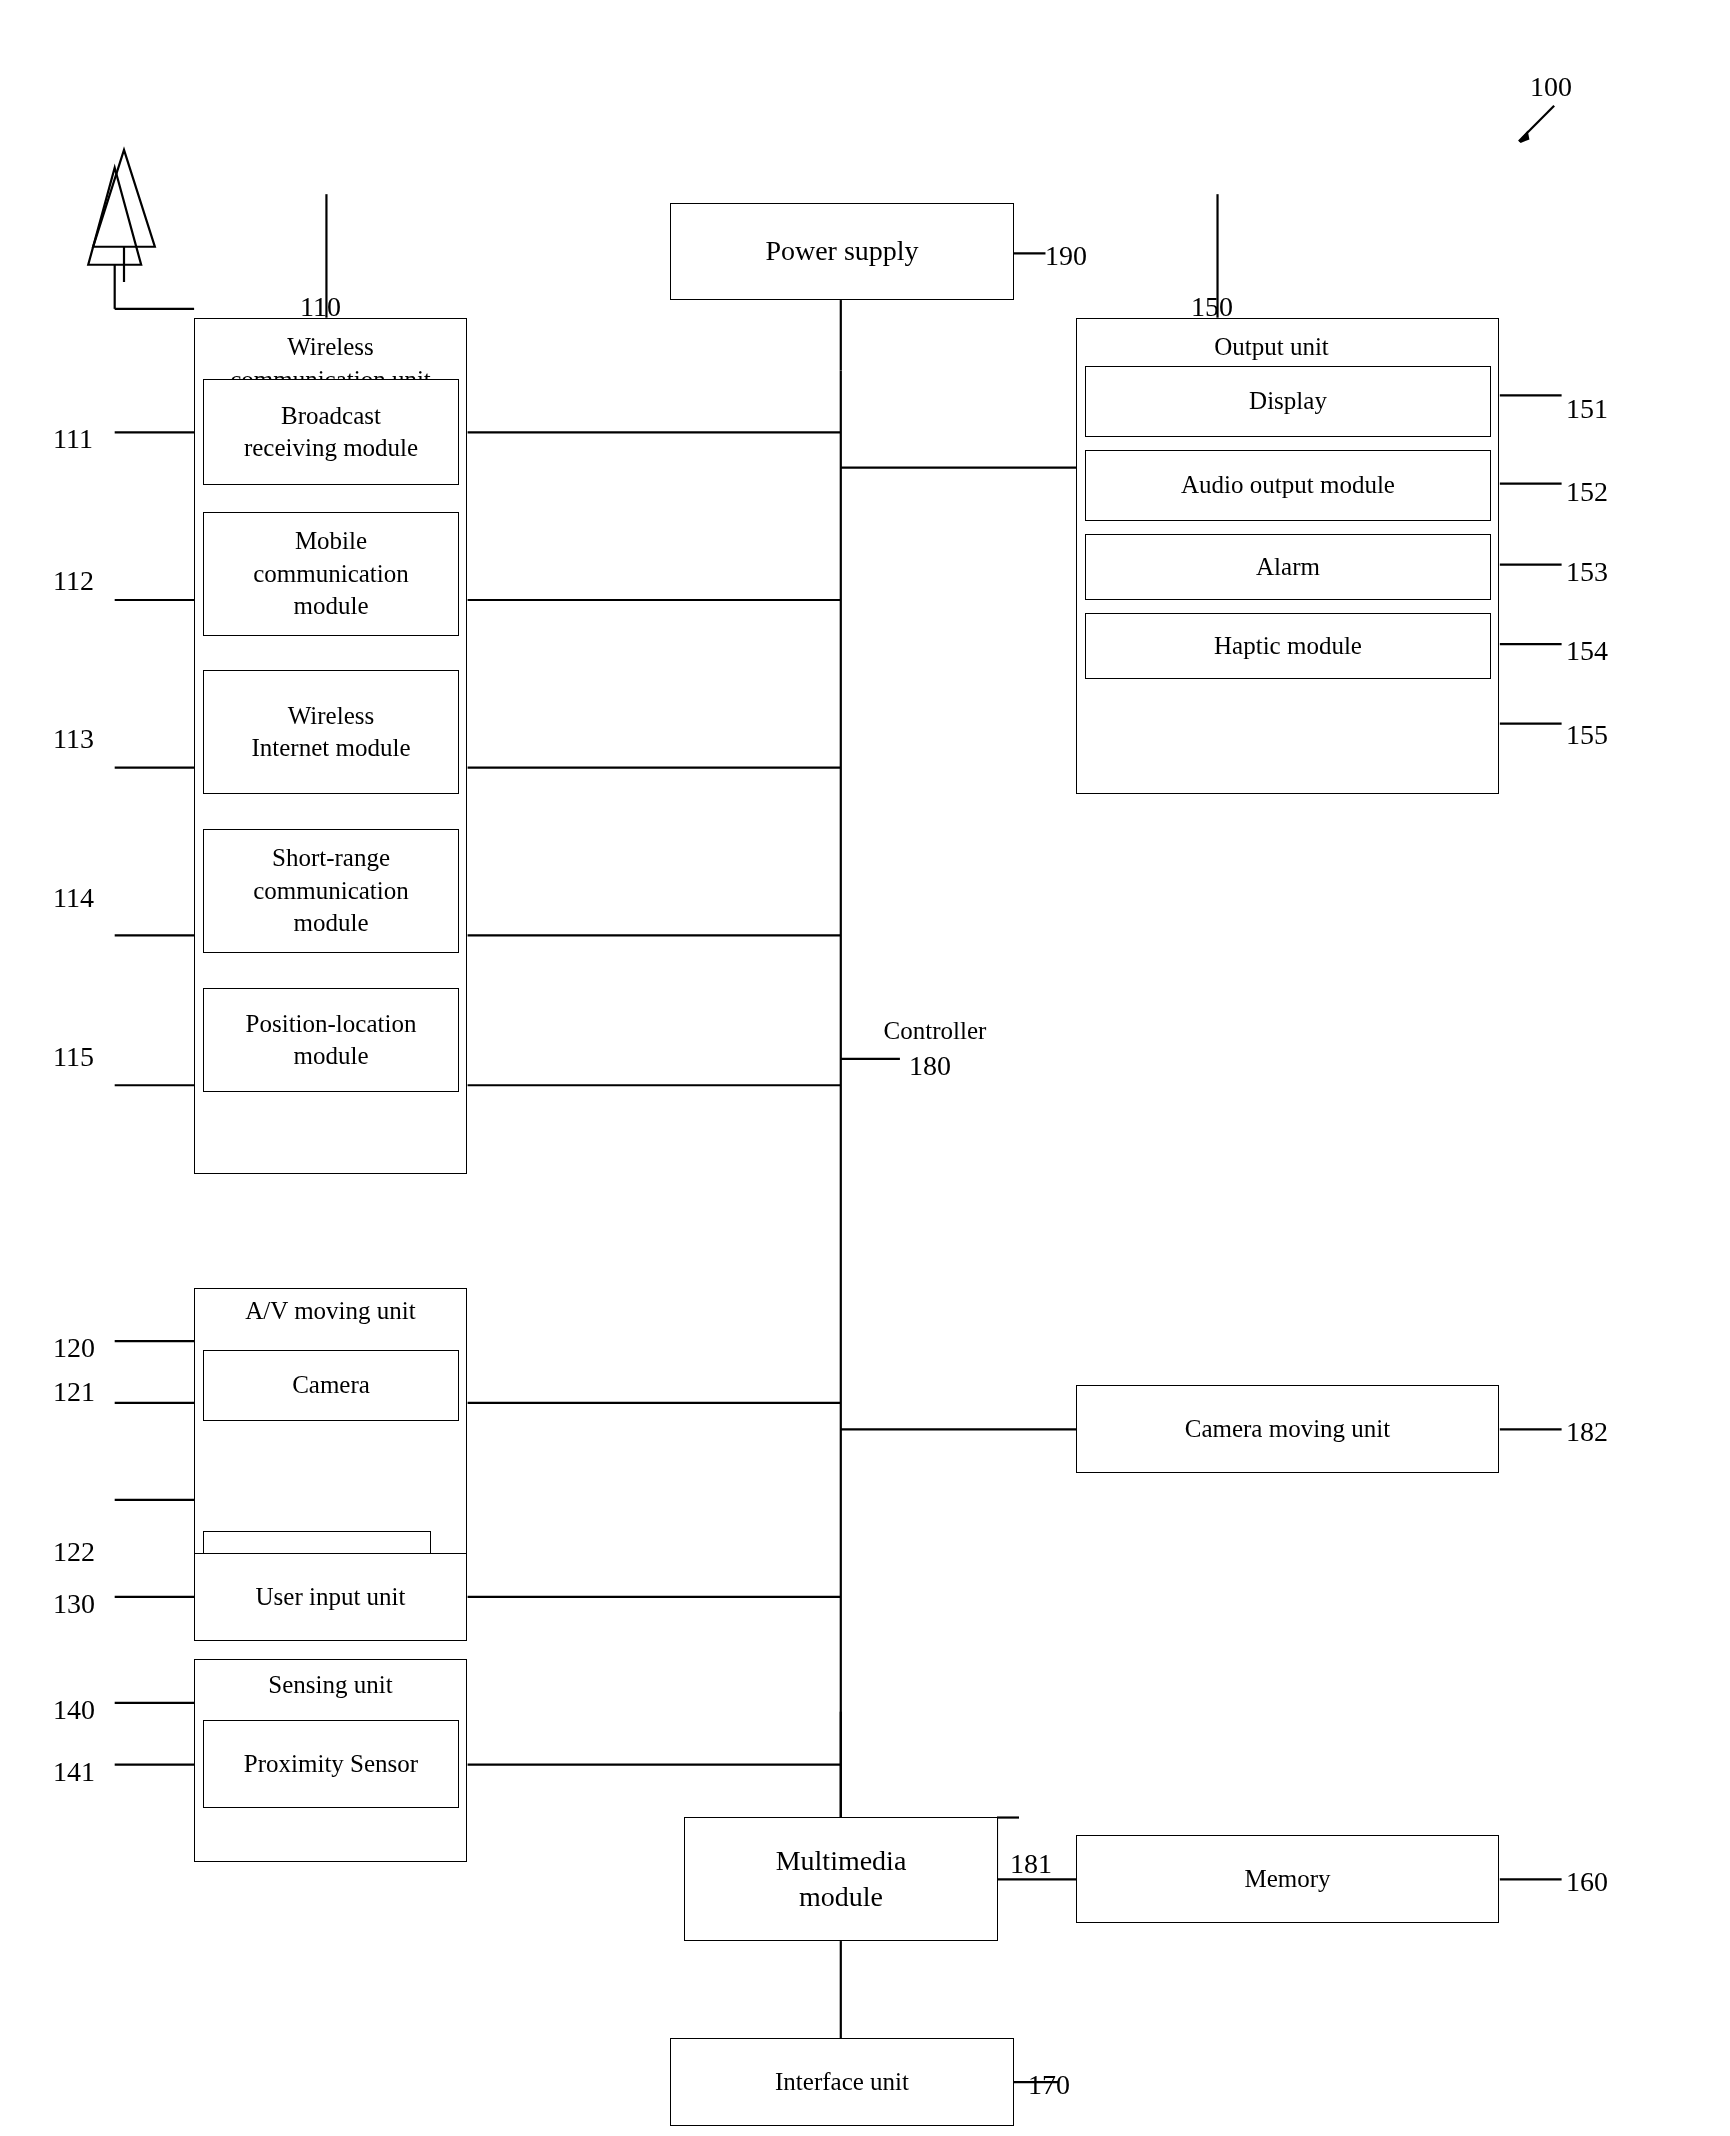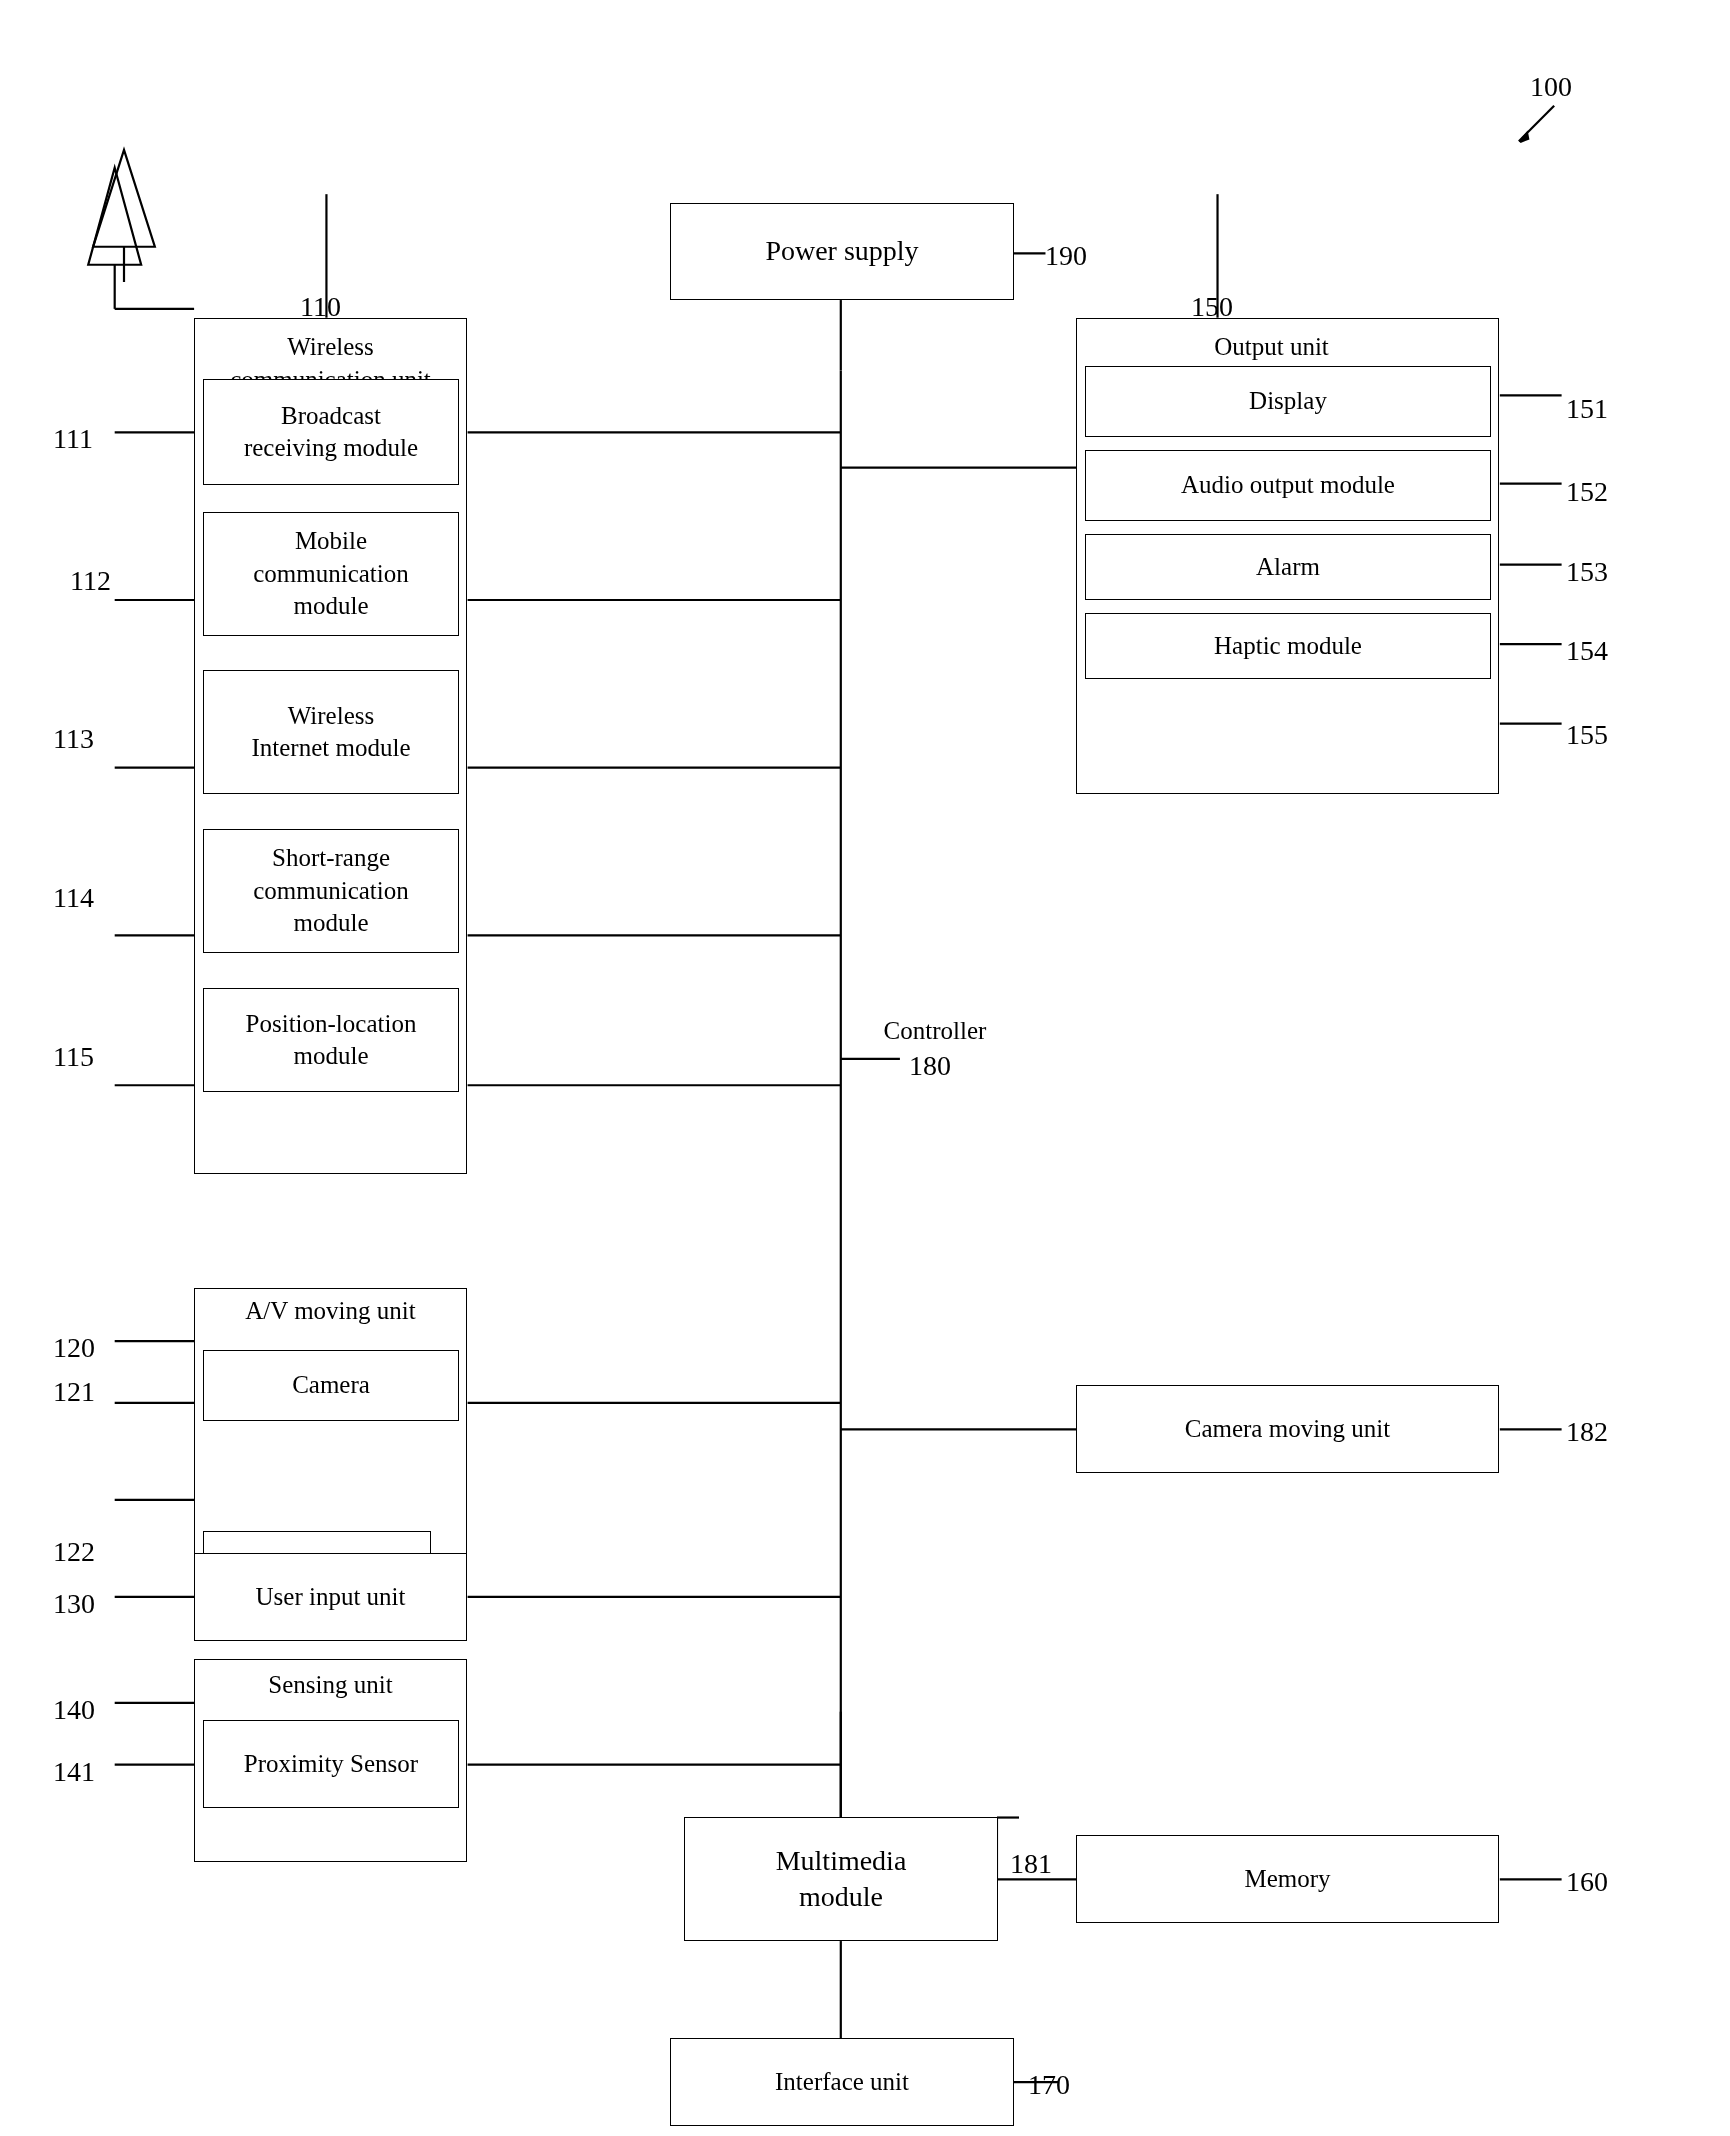--- a/index.html
+++ b/index.html
@@ -176,21 +176,21 @@
   <span class="ref-num" style="top:291px; left:300px;">110</span>
 
   <div class="box" style="top:379px; left:203px; width:256px; height:106px;">
     <span>Broadcast<br>receiving module</span>
   </div>
   <span class="ref-num" style="top:423px; left:53px;">111</span>
 
   <div class="box" style="top:512px; left:203px; width:256px; height:124px;">
     <span>Mobile<br>communication<br>module</span>
   </div>
-  <span class="ref-num" style="top:565px; left:70px;">112</span>
+  <span class="ref-num" style="top:565px; left:53px;">112</span>
 
   <div class="box" style="top:670px; left:203px; width:256px; height:124px;">
     <span>Wireless<br>Internet module</span>
   </div>
   <span class="ref-num" style="top:723px; left:53px;">113</span>
 
   <div class="box" style="top:829px; left:203px; width:256px; height:124px;">
     <span>Short-range<br>communication<br>module</span>
   </div>
   <span class="ref-num" style="top:882px; left:53px;">114</span>

